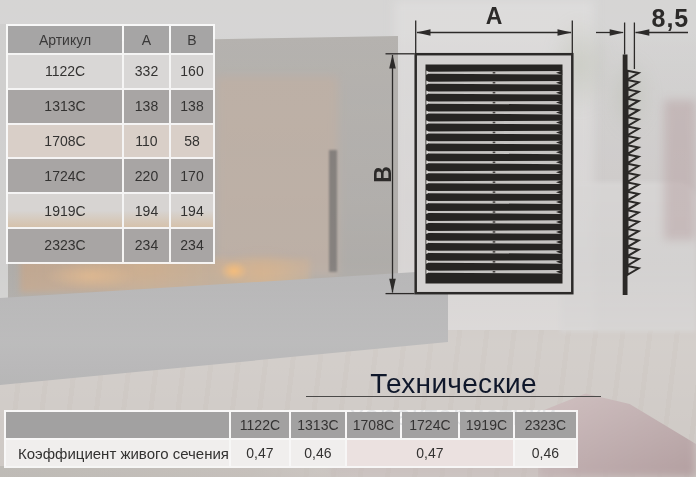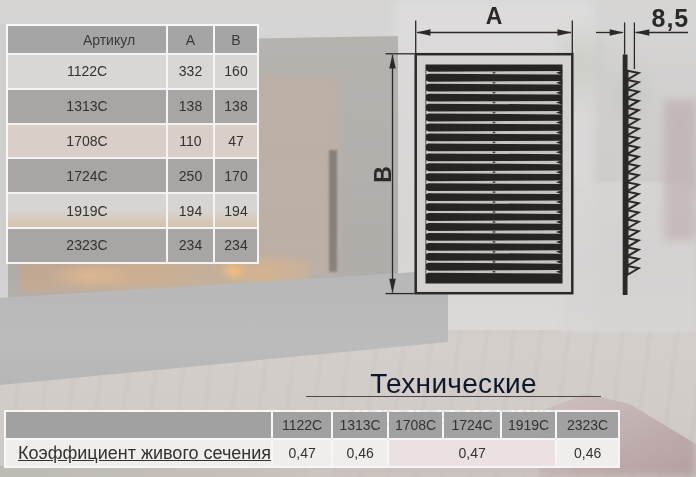--- a/index.html
+++ b/index.html
@@ -198,46 +198,46 @@
     </g>
     <polygon points="623.9,32.5 609.7,29.2 609.7,35.8" fill="#2c2a29"></polygon>
     <polygon points="635.1,32.5 649.3,29.2 649.3,35.8" fill="#2c2a29"></polygon>
     <text x="651.5" y="27" font-size="25" font-weight="bold" fill="#2c2a29" letter-spacing="1">8,5</text>
   </svg>
 
   <table id="spec" style="position:absolute;left:6px;top:24px;border-collapse:separate;border-spacing:2px;background:rgba(252,252,252,.9);">
 
     <tbody>
         <tr>
-      <td class="h" style="width:114px;padding-left:44px;">Артикул</td>
+      <td class="h" style="width:114px;">Артикул</td>
       <td class="h" style="width:45px;">А</td>
       <td class="h" style="width:42px;">В</td>
     </tr>
 
     <tr>
           <td class="l">1122С</td>
           <td class="l">332</td>
           <td class="l">160</td>
         </tr>
 
     <tr>
           <td class="g">1313С</td>
           <td class="g">138</td>
           <td class="g">138</td>
         </tr>
 
     <tr>
           <td class="l w">1708С</td>
           <td class="l w">110</td>
-          <td class="l w">47</td>
+          <td class="l w">58</td>
         </tr>
 
     <tr>
           <td class="g">1724С</td>
-          <td class="g">250</td>
+          <td class="g">220</td>
           <td class="g">170</td>
         </tr>
 
     <tr>
           <td class="l w2">1919С</td>
           <td class="l w2">194</td>
           <td class="l w2">194</td>
         </tr>
 
     <tr>
@@ -259,21 +259,21 @@
       <td class="h" style="width:202px;"></td>
       <td class="h" style="width:58px;">1122С</td>
       <td class="h" style="width:54px;">1313С</td>
       <td class="h" style="width:53px;">1708С</td>
       <td class="h" style="width:56px;">1724С</td>
       <td class="h" style="width:53px;">1919С</td>
       <td class="h" style="width:61px;">2323С</td>
     </tr>
 
     <tr>
-      <td class="v" style="text-align:center;padding-left:12px;font-size:18px;text-decoration:underline;">Коэффициент живого сечения</td>
+      <td class="v" style="text-align:center;padding-left:12px;font-size:15px;">Коэффициент живого сечения</td>
       <td class="v">0,47</td>
       <td class="v">0,46</td>
       <td class="v vp" colspan="3">0,47</td>
       <td class="v">0,46</td>
     </tr>
   </tbody>
     </table>
 
 <style>
   #spec td{height:32.8px;text-align:center;vertical-align:middle;font-size:14px;color:#333231;padding:0;}

